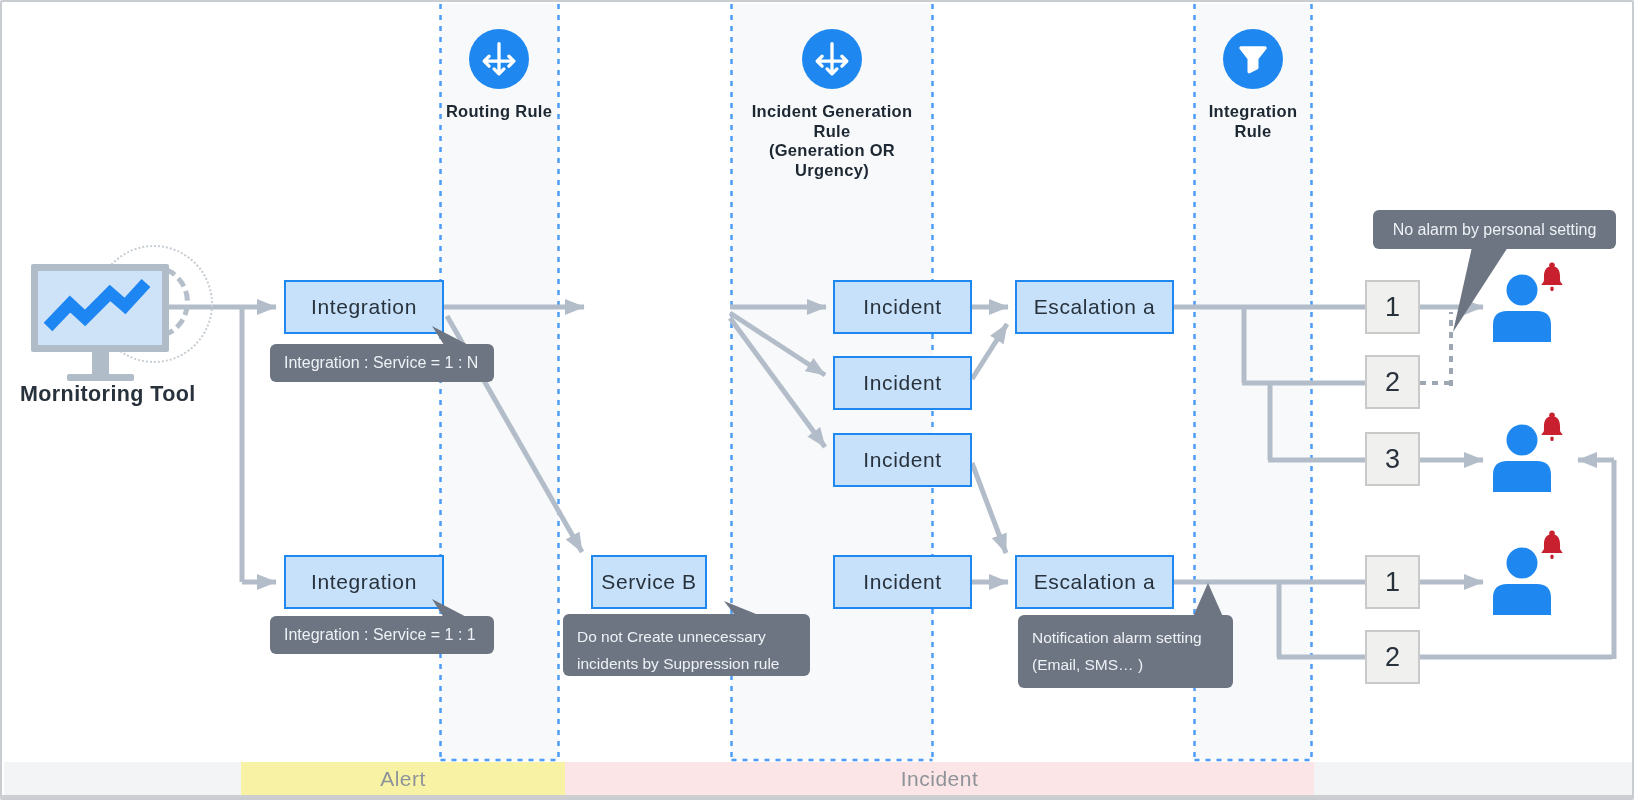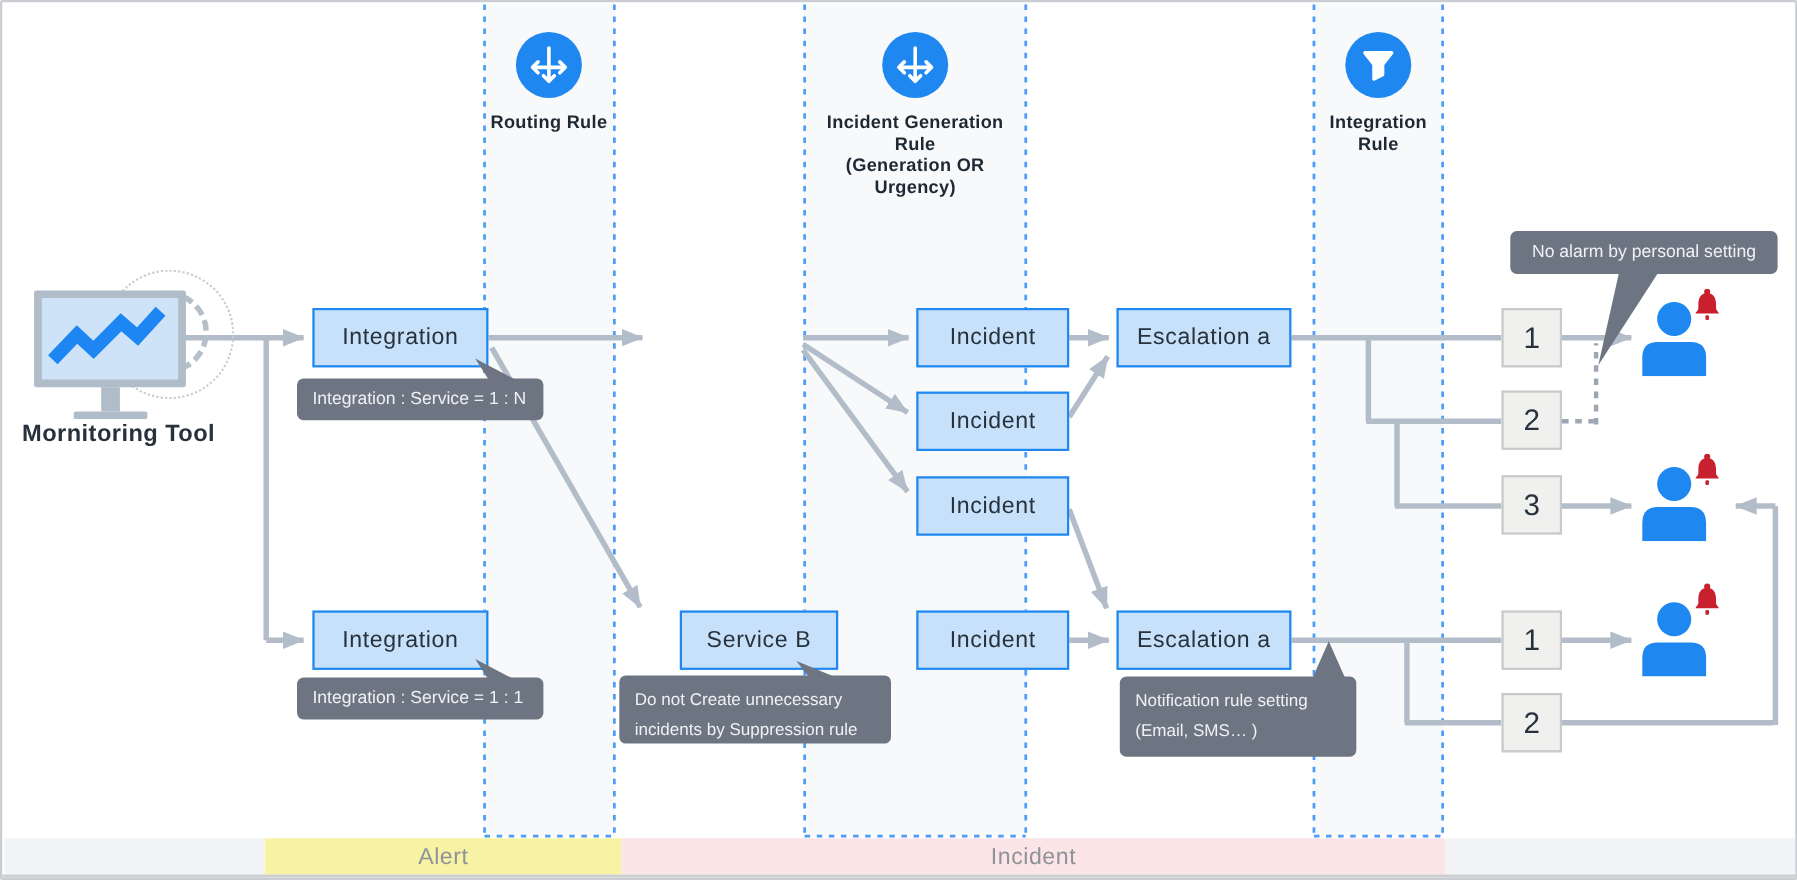--- a/index.html
+++ b/index.html
@@ -164,21 +164,21 @@
       <path d="M-11,-10 L11,-10 L3.5,-0.5 L3.5,8 L-3.5,11.5 L-3.5,-0.5 Z" fill="#fff" stroke="#fff" stroke-width="3" stroke-linejoin="round"></path>
     </svg>
   </div>
   <div class="col-label" style="left:1161px;top:100px;width:180px;">
     <span>Integration</span>
     <span>Rule</span>
   </div>
 
   <div class="node" style="left:282px;top:278px;width:160px;height:54px;">Integration</div>
   <div class="node" style="left:282px;top:553px;width:160px;height:54px;">Integration</div>
-  <div class="node" style="left:616px;top:553px;width:144px;height:54px;">Service B</div>
+  <div class="node" style="left:589px;top:553px;width:116px;height:54px;">Service B</div>
   <div class="node" style="left:831px;top:278px;width:139px;height:54px;">Incident</div>
   <div class="node" style="left:831px;top:354px;width:139px;height:54px;">Incident</div>
   <div class="node" style="left:831px;top:431px;width:139px;height:54px;">Incident</div>
   <div class="node" style="left:831px;top:553px;width:139px;height:54px;">Incident</div>
   <div class="node" style="left:1013px;top:278px;width:159px;height:54px;">Escalation a</div>
   <div class="node" style="left:1013px;top:553px;width:159px;height:54px;">Escalation a</div>
 
   <div class="numbox" style="left:1363px;top:278px;">1</div>
   <div class="numbox" style="left:1363px;top:353px;">2</div>
   <div class="numbox" style="left:1363px;top:430px;">3</div>
@@ -233,21 +233,21 @@
     <polygon class="ptr" points="1470,245 1506,245 1451,330"></polygon>
   </svg>
 
   <div class="tooltip tip-one" style="left:268px;top:342px;width:224px;height:38px;">Integration : Service = 1 : N</div>
   <div class="tooltip tip-one" style="left:268px;top:614px;width:224px;height:38px;">Integration : Service = 1 : 1</div>
   <div class="tooltip tip-two" style="left:561px;top:612px;width:247px;height:62px;">
     <span style="display:block;">Do not Create unnecessary</span>
     <span style="display:block;">incidents by Suppression rule</span>
   </div>
   <div class="tooltip tip-two" style="left:1016px;top:613px;width:215px;height:73px;">
-    <span style="display:block;">Notification rule  setting</span>
+    <span style="display:block;">Notification alarm  setting</span>
     <span style="display:block;">(Email, SMS… )</span>
   </div>
   <div class="tooltip tip-one" style="left:1371px;top:208px;width:243px;height:39px;line-height:39px;text-align:center;">No alarm by personal setting</div>
 
   <div class="band" style="left:2px;width:237px;background:var(--band-gray);"></div>
   <div class="band" style="left:239px;width:324px;background:var(--band-yellow);">
     <span>Alert</span>
   </div>
   <div class="band" style="left:563px;width:749px;background:var(--band-pink);">
     <span>Incident</span>

